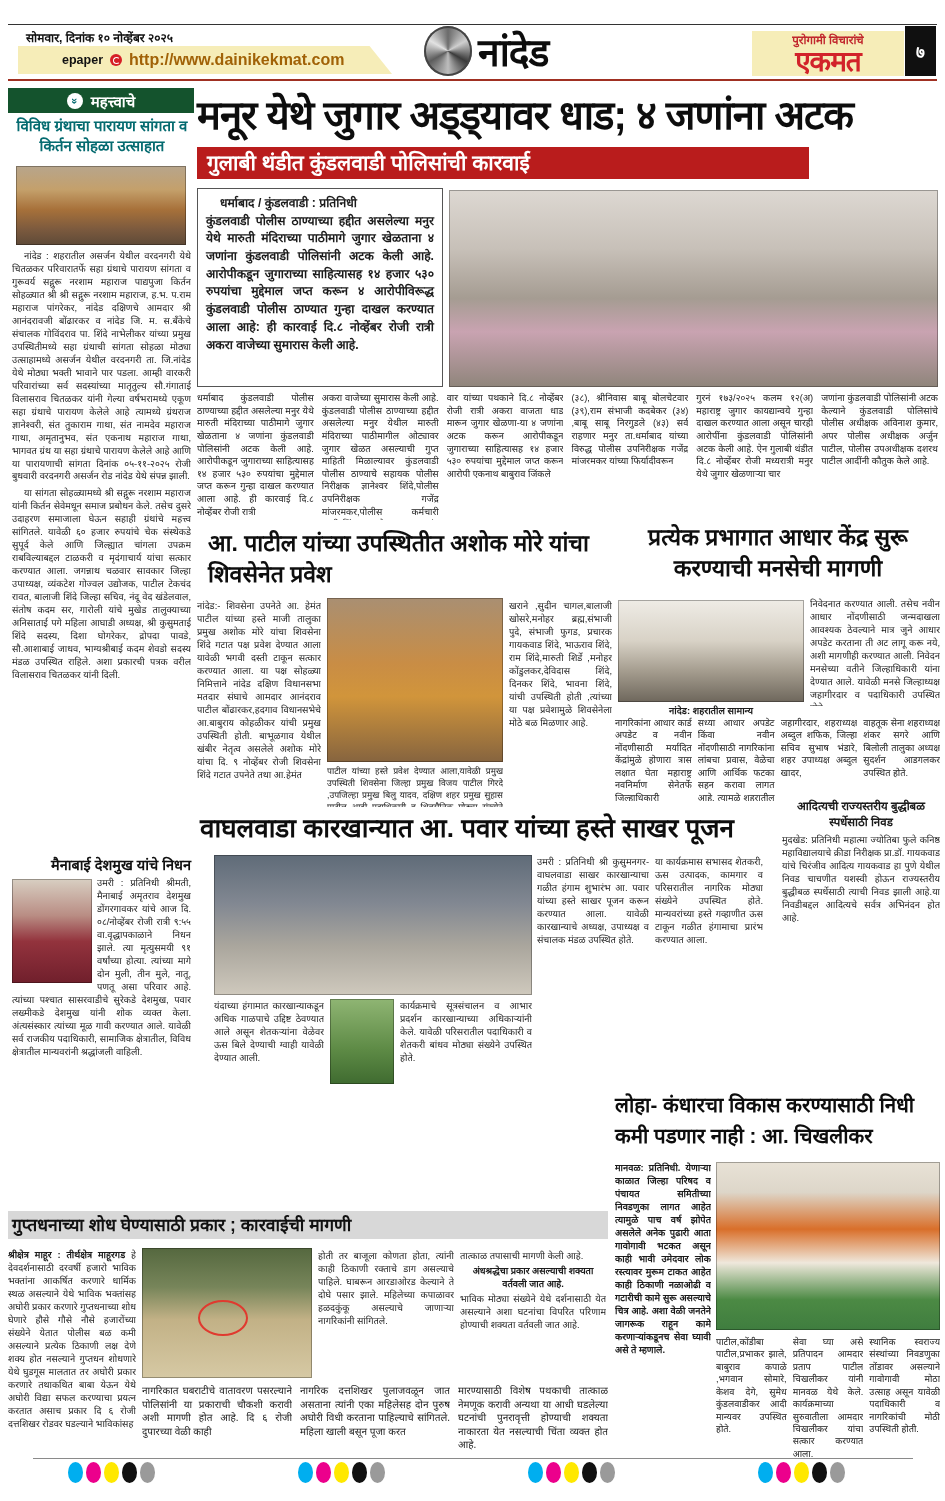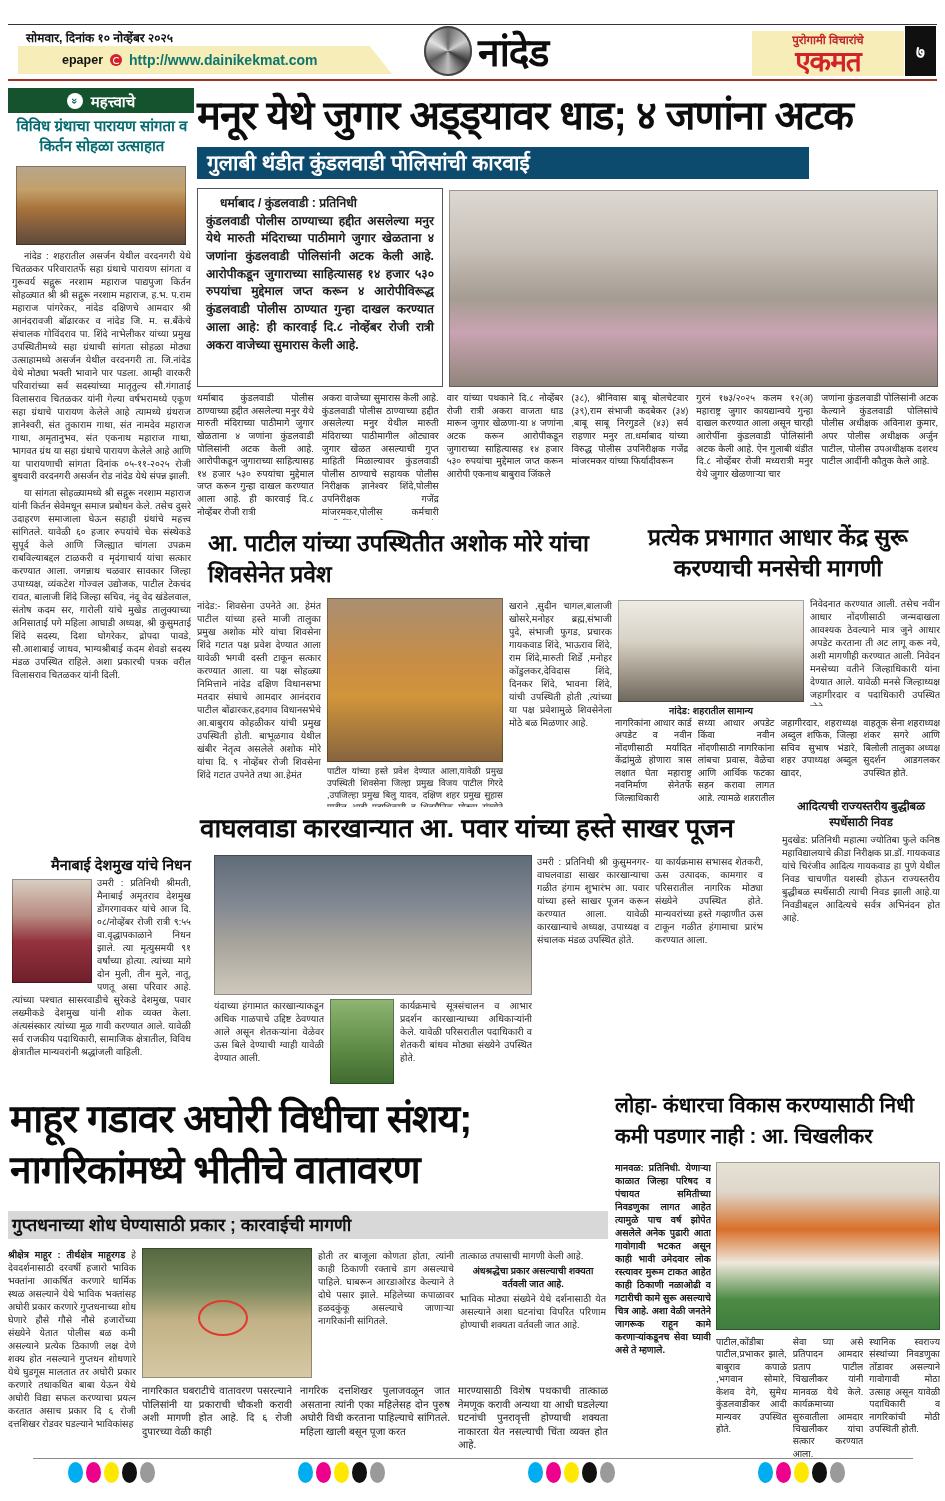--- a/index.html
+++ b/index.html
@@ -8,21 +8,21 @@
   .abs{position:absolute;}
   
   #top-rule{left:8px;top:24px;width:929px;height:1px;background:#333;}
   #date-line{left:26px;top:29px;font-size:12px;font-weight:bold;color:#111;}
   #epaper-band{left:18px;top:46px;width:374px;height:28px;background:#f6edb8;
                clip-path:polygon(0 0,94% 0,100% 100%,0 100%);
                display:flex;align-items:center;gap:7px;padding-left:44px;box-sizing:border-box;}
   #epaper-band .lbl{font-size:12.5px;font-weight:bold;color:#111;}
   .epaper-ic{width:12px;height:12px;border-radius:50%;background:#d61f26;position:relative;display:inline-block;}
   .epaper-ic::after{content:"";position:absolute;left:3px;top:3px;width:5px;height:5px;border:1.5px solid #fff;border-right-color:transparent;border-radius:50%;}
-  #epaper-url{font-size:14px;font-weight:bold;color:#0f766e;text-decoration:none;}
+  #epaper-url{font-size:16px;font-weight:bold;color:#a16207;text-decoration:none;}
   #logo{left:424px;top:26px;width:48px;height:50px;border-radius:50%;
         background:conic-gradient(#6b6b6b,#cfcfcf,#3a3a3a,#bdbdbd,#5c5c5c,#e2e2e2,#6b6b6b);
         box-shadow:inset 0 0 0 2px #444;}
   #city-name{left:478px;top:24px;font-size:39px;font-weight:800;color:#0c0c0c;letter-spacing:-1px;}
   #tag-box{left:752px;top:31px;width:152px;height:45px;background:#f6edb8;text-align:center;line-height:1;}
   #tagline{font-size:11.5px;font-weight:bold;color:#c1272d;display:block;margin-top:4px;}
   #masthead{font-size:28px;font-weight:800;color:#d2232a;display:block;margin-top:1px;letter-spacing:-1px;}
   #pagenum{left:905px;top:26px;width:31px;height:50px;background:#101010;color:#fff;
            display:flex;align-items:center;justify-content:center;font-size:17px;font-weight:bold;}
   #red-rule{left:8px;top:79px;width:929px;height:2px;background:#a03022;}
@@ -38,21 +38,21 @@
   .bodytxt{position:absolute;overflow:hidden;text-align:justify;font-size:9.4px;line-height:1.38;color:#1c1c1c;}
   #sb-body{left:12px;top:250px;width:179px;height:598px;}
   #sb-body p{margin:0 0 4px 0;text-indent:12px;}
   #obit-head{left:13px;top:854px;width:178px;text-align:right;font-size:14.5px;font-weight:800;color:#111;}
   #obit-block{left:12px;top:877px;width:179px;height:208px;}
   #ph-obit{float:left;width:80px;height:104px;margin:2px 5px 2px 0;box-shadow:inset 0 0 0 1px rgba(0,0,0,.3);
      background:linear-gradient(180deg,#d8cfc2 0%,#b98d84 35%,#93333d 60%,#701f2c 100%);}
   
   #lead-headline{left:197px;top:86px;width:744px;font-size:40px;font-weight:800;color:#0d0d0d;
                  white-space:nowrap;letter-spacing:-1px;}
-  #kicker{left:197px;top:147px;width:612px;height:32px;background:#0c4a6e;color:#fff;
+  #kicker{left:197px;top:147px;width:612px;height:32px;background:#b91c1c;color:#fff;
           font-size:21px;font-weight:bold;line-height:32px;padding-left:10px;box-sizing:border-box;overflow:hidden;}
   #lead-box{left:197px;top:188px;width:246px;height:199px;border:1px solid #555;box-sizing:border-box;
             padding:6px 8px;font-weight:bold;font-size:12.2px;line-height:1.45;text-align:justify;overflow:hidden;}
   #lead-box .dl{text-indent:14px;}
   #ph-police{left:449px;top:190px;width:489px;height:197px;
      background:linear-gradient(180deg,#ddd8d2 0%,#c7c0b8 30%,#a59c92 55%,#c9a3b1 72%,#8f857b 100%);}
   #lead-cols{left:197px;top:392px;width:741px;height:128px;display:flex;gap:8px;position:absolute;}
   #lead-cols .c{flex:1;overflow:hidden;text-align:justify;font-size:9.3px;line-height:1.36;}
   
   #ss-head{left:208px;top:528px;width:398px;text-align:left;font-size:23px;font-weight:800;line-height:1.35;color:#0e0e0e;}
@@ -182,21 +182,20 @@
   <div id="ph-sugar" class="photo"></div>
   <div id="sg-colA" class="bodytxt">उमरी : प्रतिनिधी श्री कुसुमनगर-वाघलवाडा साखर कारखान्याचा गळीत हंगाम शुभारंभ आ. पवार यांच्या हस्ते साखर पूजन करून करण्यात आला. यावेळी कारखान्याचे अध्यक्ष, उपाध्यक्ष व संचालक मंडळ उपस्थित होते.</div>
   <div id="sg-colB" class="bodytxt">या कार्यक्रमास सभासद शेतकरी, ऊस उत्पादक, कामगार व परिसरातील नागरिक मोठ्या संख्येने उपस्थित होते. मान्यवरांच्या हस्ते गव्हाणीत ऊस टाकून गळीत हंगामाचा प्रारंभ करण्यात आला.</div>
   <div id="sg-colC" class="bodytxt">यंदाच्या हंगामात कारखान्याकडून अधिक गाळपाचे उद्दिष्ट ठेवण्यात आले असून शेतकऱ्यांना वेळेवर ऊस बिले देण्याची ग्वाही यावेळी देण्यात आली.</div>
   <div id="ph-plant" class="photo"></div>
   <div id="sg-colD" class="bodytxt">कार्यक्रमाचे सूत्रसंचालन व आभार प्रदर्शन कारखान्याच्या अधिकाऱ्यांनी केले. यावेळी परिसरातील पदाधिकारी व शेतकरी बांधव मोठ्या संख्येने उपस्थित होते.</div>
 
   <div id="ch-head" class="abs">आदित्यची राज्यस्तरीय बुद्धीबळ स्पर्धेसाठी निवड</div>
   <div id="ch-body" class="bodytxt">मुदखेड: प्रतिनिधी महात्मा ज्योतिबा फुले कनिष्ठ महाविद्यालयाचे क्रीडा निरीक्षक प्रा.डॉ. गायकवाड यांचे चिरंजीव आदित्य गायकवाड हा पुणे येथील निवड चाचणीत यशस्वी होऊन राज्यस्तरीय बुद्धीबळ स्पर्धेसाठी त्याची निवड झाली आहे.या निवडीबद्दल आदित्यचे सर्वत्र अभिनंदन होत आहे.</div>
 
-  <div id="mh-head" class="abs">माहूर गडावर अघोरी विधीचा संशय; नागरिकांमध्ये भीतीचे वातावरण</div>
   <div id="mh-sub" class="abs">गुप्तधनाच्या शोध घेण्यासाठी प्रकार ; कारवाईची मागणी</div>
   <div id="mh-col1" class="bodytxt">
     <b>श्रीक्षेत्र माहूर : तीर्थक्षेत्र माहूरगड</b>
     <span>हे देवदर्शनासाठी दरवर्षी हजारो भाविक भक्तांना आकर्षित करणारे धार्मिक स्थळ असल्याने येथे भाविक भक्तांसह अघोरी प्रकार करणारे गुप्तधनाच्या शोध घेणारे हौसे गौसे नौसे हजारोंच्या संख्येने येतात पोलीस बळ कमी असल्याने प्रत्येक ठिकाणी लक्ष देणे शक्य होत नसल्याने गुप्तधन शोधणारे येथे घुडगूस मालतात तर अघोरी प्रकार करणारे तथाकथित बाबा येऊन येथे अघोरी विद्या सफल करण्याचा प्रयत्न करतात असाच प्रकार दि ६ रोजी दत्तशिखर रोडवर घडल्याने भाविकांसह</span>
   </div>
   <div id="ph-mahur" class="photo">
     <div id="mh-circle"></div>
   </div>
   <div id="mh-col2" class="bodytxt">होती तर बाजूला कोणता होता, त्यांनी काही ठिकाणी रक्ताचे डाग असल्याचे पाहिले. घाबरून आरडाओरड केल्याने ते दोघे पसार झाले. महिलेच्या कपाळावर हळदकुंकू असल्याचे जाणाऱ्या नागरिकांनी सांगितले.</div>
   <div id="mh-col3" class="bodytxt">

